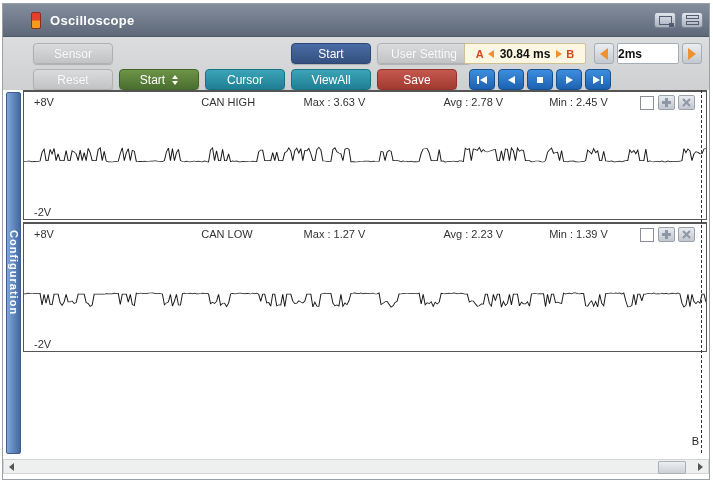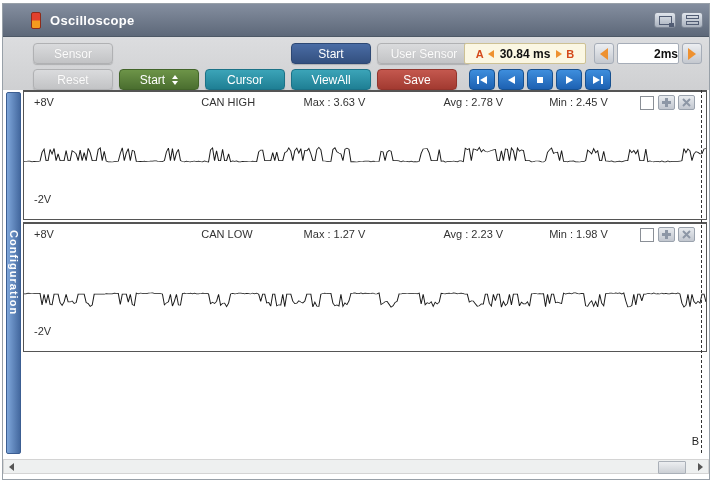--- a/index.html
+++ b/index.html
@@ -48,37 +48,37 @@
   .ab .val{font-weight:bold;font-size:12px;color:#111;margin:0 2px}
   .tri{width:0;height:0;display:inline-block}
   .tri-l{border-top:4px solid transparent;border-bottom:4px solid transparent;border-right:6px solid #ee9130}
   .tri-r{border-top:4px solid transparent;border-bottom:4px solid transparent;border-left:6px solid #ee9130}
   .tri.big.tri-l{border-top-width:6px;border-bottom-width:6px;border-right-width:8px}
   .tri.big.tri-r{border-top-width:6px;border-bottom-width:6px;border-left-width:8px}
 
   .timebase{position:absolute;left:591px;top:6px;display:flex;gap:3px;align-items:center}
   .tb-arrow{width:20px;height:21px;border:1px solid #a6adb8;border-radius:3px;cursor:pointer;padding:0;
             background:linear-gradient(#eceef1,#c4c8cf);display:flex;align-items:center;justify-content:center}
-  .tb-val{width:62px;height:21px;background:#fff;border:1px solid #a6adb8;border-radius:2px;text-align:right;
+  .tb-val{width:62px;height:21px;background:#fff;border:1px solid #a6adb8;border-radius:2px;text-align:left;
           line-height:21px;font-size:12px;font-weight:bold;color:#111;box-sizing:border-box}
 
   
   .main{position:absolute;top:86px;left:0;right:0;bottom:0;background:#fff}
   .side-tab{position:absolute;left:3px;top:2px;width:15px;height:362px;border:1px solid #3c5e92;border-radius:2px;
             background:linear-gradient(90deg,#7ea6da,#44699f);display:flex;align-items:center;justify-content:center;
             box-sizing:border-box;cursor:pointer}
   .side-tab span{writing-mode:vertical-rl;color:#fff;font-size:11px;font-weight:bold;letter-spacing:1px;white-space:nowrap}
 
   .panels{position:absolute;left:20px;right:2px;top:0}
   .panel{position:relative;height:130px;background:#fff;border:1px solid #555;border-top-width:2px;
          box-sizing:border-box;overflow:hidden}
   .panel + .panel{margin-top:2px}
   .ph-text{position:absolute;top:4px;font-size:11px;color:#333;white-space:nowrap}
   .vtop{left:10px}.cname{left:26%}.s-max{left:41%}.s-avg{left:61.5%}.s-min{left:77%}
-  .vbot{position:absolute;left:10px;bottom:14px;font-size:11px;color:#333}
+  .vbot{position:absolute;left:10px;bottom:1px;font-size:11px;color:#333}
   .chk{position:absolute;right:52px;top:4px;width:12px;height:12px;background:#fff;border:1px solid #8a8f96;cursor:pointer}
   .mini{position:absolute;top:3px;width:17px;height:15px;border:1px solid #9aa2ad;border-radius:2px;cursor:pointer;
         background:linear-gradient(#e8ebef,#c2c7cf);display:flex;align-items:center;justify-content:center;padding:0}
   .mini.add{right:31px}.mini.close{right:11px}
   .zero{position:absolute;left:0;right:0;top:139px;border-top:1px dashed #bcbcbc}
   .wave{position:absolute;left:0;top:0;width:100%;height:100%}
 
   .b-cursor{position:absolute;right:5px;top:0;height:363px;border-left:1px dashed #333;pointer-events:none}
   .b-label{position:absolute;right:8px;top:345px;font-size:11px;color:#222}
 
@@ -112,21 +112,21 @@
   </div>
 
   <div class="toolbar">
     <button class="tb-btn gray r1" style="left:30px">
         <span>Sensor</span>
       </button>
     <button class="tb-btn blue r1" style="left:288px">
         <span>Start</span>
       </button>
     <button class="tb-btn gray r1" style="left:374px;width:94px">
-        <span>User Sensor</span>
+        <span>User Setting</span>
       </button>
 
     <button class="tb-btn gray r2" style="left:30px">
         <span>Reset</span>
       </button>
     <button class="tb-btn green r2" style="left:116px">
         <span>Start</span>
         <span class="spin">
           <i class="up"></i>
           <i class="dn"></i>
@@ -225,21 +225,21 @@
 
       <div class="panel">
         <svg class="wave" viewBox="0 0 680 180" preserveAspectRatio="none">
             <polyline points="0,98.9 2,98.9 4,97.9 6,98.2 8,98.5 10,98.6 12,98.4 14,98.3 16,98.3 18,114.8 20,99.5 22,112.3 24,99.5 26,113.9 28,114.5 30,99.5 32,99.5 34,99.5 36,111.4 38,115.5 40,110.4 42,99.5 44,110.4 46,110.5 48,109.0 50,112.7 52,111.2 54,99.5 56,99.5 58,99.5 60,99.5 62,111.4 64,112.8 66,116.7 68,115.0 70,99.5 72,99.5 74,99.5 76,99.5 78,99.5 80,99.5 82,98.7 84,98.9 86,99.0 88,99.0 90,98.0 92,98.3 94,98.4 96,114.0 98,99.5 100,99.5 102,99.5 104,110.7 106,99.5 108,114.3 110,115.6 112,97.8 114,99.0 116,97.8 118,98.2 120,98.7 122,98.6 124,97.9 126,97.8 128,97.6 130,98.2 132,98.3 134,98.4 136,98.7 138,99.2 140,114.6 142,111.8 144,110.4 146,99.5 148,116.3 150,109.2 152,99.5 154,114.8 156,115.0 158,98.6 160,98.1 162,98.5 164,98.6 166,98.1 168,99.1 170,98.0 172,99.1 174,99.0 176,98.5 178,98.1 180,98.2 182,98.3 184,99.0 186,113.0 188,111.0 190,112.6 192,109.7 194,99.5 196,115.2 198,112.3 200,112.0 202,117.1 204,112.1 206,99.1 208,98.4 210,99.1 212,98.7 214,98.1 216,98.1 218,98.4 220,99.1 222,98.3 224,98.7 226,99.2 228,97.9 230,99.1 232,97.9 234,99.5 236,109.6 238,99.5 240,99.5 242,111.9 244,111.3 246,116.5 248,99.5 250,99.5 252,116.1 254,114.5 256,114.8 258,99.5 260,117.2 262,99.5 264,99.5 266,99.5 268,109.2 270,112.9 272,112.1 274,108.9 276,110.5 278,112.0 280,109.2 282,99.5 284,99.5 286,99.5 288,117.5 290,110.8 292,116.4 294,116.7 296,99.5 298,98.5 300,98.0 302,98.8 304,98.4 306,98.3 308,112.1 310,116.0 312,114.7 314,116.3 316,99.5 318,116.6 320,111.9 322,114.3 324,109.1 326,98.2 328,98.1 330,97.7 332,98.6 334,98.6 336,97.7 338,98.9 340,98.0 342,98.2 344,98.6 346,98.4 348,97.9 350,99.2 352,99.0 354,97.7 356,114.3 358,112.5 360,110.2 362,109.6 364,113.7 366,117.8 368,116.0 370,111.2 372,109.5 374,99.1 376,99.2 378,98.3 380,98.2 382,98.5 384,98.7 386,98.8 388,98.8 390,98.2 392,99.0 394,97.9 396,113.4 398,99.5 400,114.4 402,111.6 404,112.8 406,110.1 408,116.6 410,110.9 412,113.2 414,110.7 416,98.2 418,98.7 420,99.0 422,98.3 424,97.9 426,98.8 428,97.6 430,98.0 432,99.0 434,98.2 436,97.9 438,98.6 440,99.5 442,99.5 444,110.8 446,109.0 448,109.1 450,113.1 452,116.6 454,115.8 456,113.2 458,113.6 460,99.5 462,99.5 464,112.5 466,116.4 468,99.5 470,108.8 472,99.5 474,99.5 476,117.9 478,109.8 480,115.4 482,112.5 484,99.5 486,114.6 488,99.5 490,99.5 492,99.5 494,116.1 496,110.9 498,113.1 500,113.2 502,110.2 504,116.6 506,99.0 508,98.7 510,98.2 512,99.2 514,98.6 516,99.1 518,98.8 520,117.3 522,99.5 524,113.0 526,99.5 528,99.5 530,111.6 532,110.9 534,111.8 536,112.8 538,97.8 540,99.2 542,98.3 544,98.1 546,99.1 548,97.7 550,97.6 552,98.6 554,99.1 556,98.3 558,98.7 560,115.8 562,116.6 564,111.7 566,108.8 568,116.6 570,109.8 572,117.6 574,99.5 576,112.3 578,116.1 580,98.7 582,98.8 584,98.0 586,97.9 588,98.5 590,97.6 592,98.2 594,97.7 596,99.2 598,97.6 600,108.8 602,117.6 604,117.3 606,115.6 608,99.5 610,114.8 612,99.5 614,99.5 616,108.9 618,99.5 620,99.5 622,98.2 624,98.6 626,98.9 628,97.8 630,99.2 632,98.8 634,99.2 636,97.9 638,99.1 640,98.3 642,98.9 644,98.9 646,97.9 648,98.2 650,99.0 652,97.8 654,99.2 656,112.2 658,117.7 660,115.0 662,99.5 664,117.2 666,99.5 668,109.9 670,112.8 672,109.7 674,112.3 676,99.5 678,99.5 680,110.5" fill="none" stroke="#1a1a1a" stroke-width="1"></polyline>
           </svg>
         <div class="zero"></div>
         <span class="ph-text vtop">+8V</span>
         <span class="ph-text cname">CAN LOW</span>
         <span class="ph-text s-max">Max : 1.27 V</span>
         <span class="ph-text s-avg">Avg : 2.23 V</span>
-        <span class="ph-text s-min">Min : 1.98 V</span>
+        <span class="ph-text s-min">Min : 1.39 V</span>
         <span class="chk"></span>
         <button class="mini add">
           <svg width="9" height="9" viewBox="0 0 9 9">
               <path d="M4.5 0v9M0 4.5h9" stroke="#8d97a6" stroke-width="3"></path>
             </svg>
         </button>
         <button class="mini close">
           <svg width="9" height="9" viewBox="0 0 9 9">
               <path d="M1 1l7 7M8 1l-7 7" stroke="#8d97a6" stroke-width="2"></path>
             </svg>

